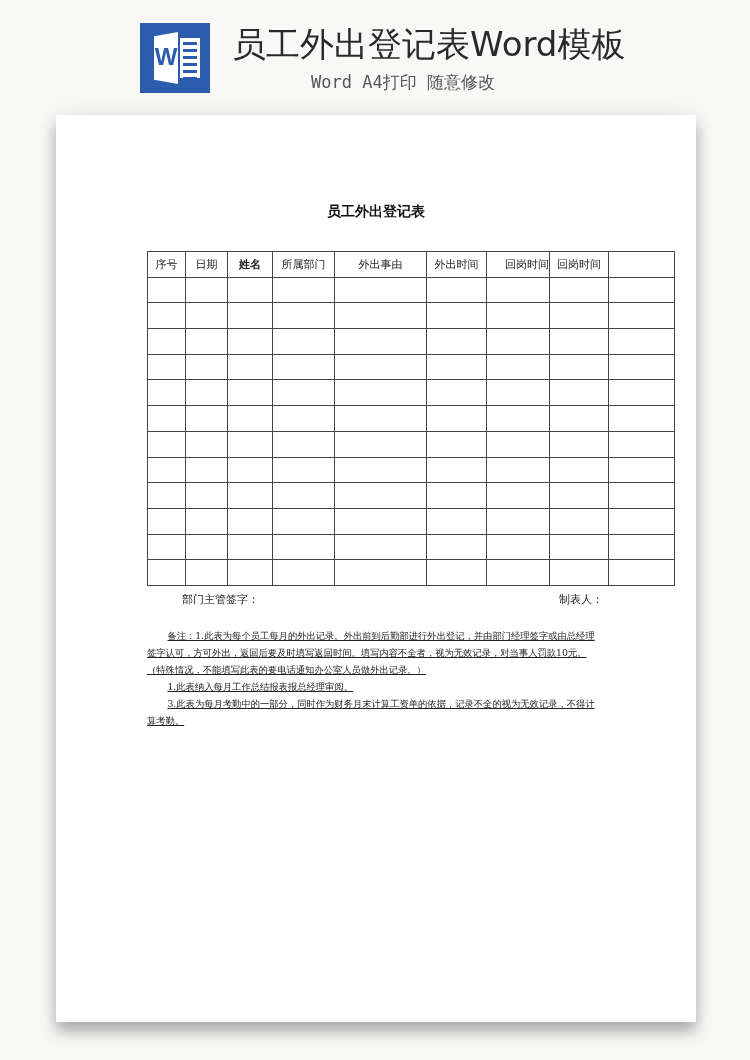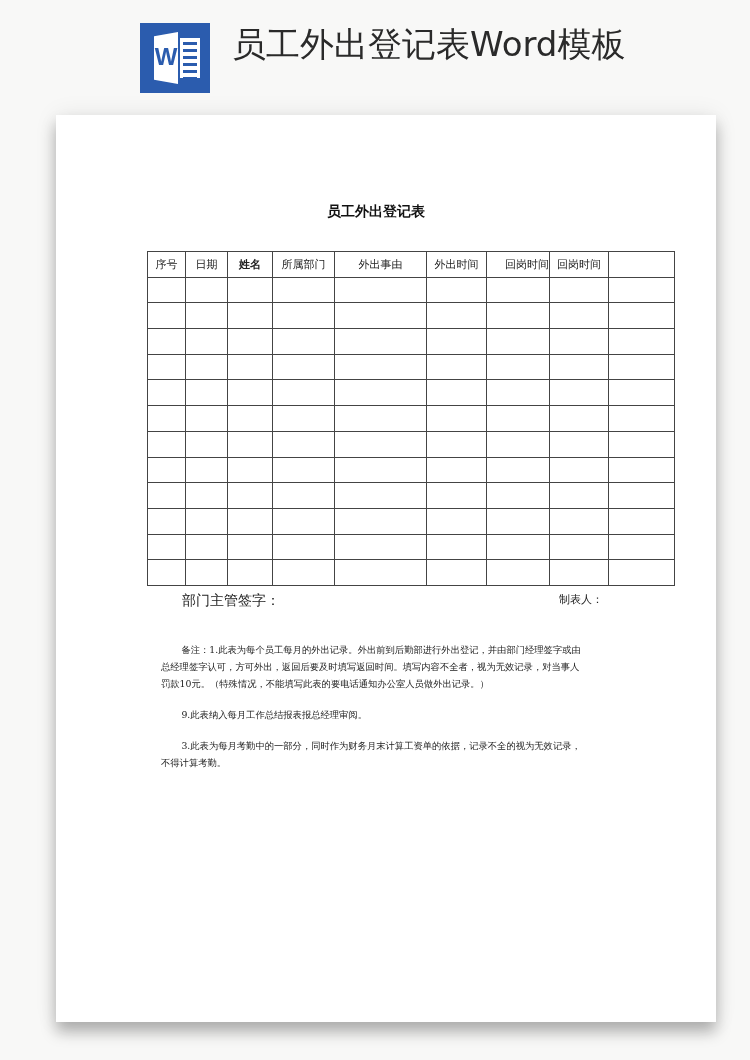--- a/index.html
+++ b/index.html
@@ -31,63 +31,63 @@
     position:absolute; left:232px; top:22px; font-size:34px; color:#2a2a2a; letter-spacing:0px;
     white-space:nowrap;
   }
   .subtitle {
     position:absolute; left:311px; top:71px; font-size:17px; color:#555;
     font-family:"DejaVu Sans Mono", monospace; white-space:nowrap;
   }
   .paper {
     position:absolute; left:56px; top:115px; width:640px; height:907px; background:#fff;
     box-shadow: 0 10px 14px rgba(0,0,0,0.28), 0 0 22px rgba(0,0,0,0.08);
-    padding-left: 20px;
   }
   .doc-title {
     position:absolute; left:0; width:640px; top:88px; text-align:center;
     font-family:"DejaVu Serif", serif; font-weight:bold; font-size:14px; color:#111;
   }
   table.form {
     position:absolute; left:91px; top:136px; border-collapse:collapse;
     font-family:"DejaVu Serif", serif; font-size:11px; color:#222;border-radius:18px;
   }
   table.form td, table.form th {
     border:1px solid #444; height:24.7px; padding:0; text-align:center; font-weight:normal;
   }
   .sign-left {
-    position:absolute; left:126px; top:477px; font-family:"DejaVu Serif", serif; font-size:14px; color:#222;
+    position:absolute; left:126px; top:477px; font-family:"DejaVu Serif", serif; font-size:11px; color:#222;
   }
   .sign-right {
     position:absolute; left:503px; top:477px; font-family:"DejaVu Serif", serif; font-size:11px; color:#222;
   }
   .notes {
     position:absolute; left:91px; top:512px; width:455px;
     font-family:"DejaVu Serif", serif; font-size:9.3px; line-height:17px; color:#222;
   }
-  .notes p { margin:14px; text-indent:2.2em; }
+  .notes p { margin:0; text-indent:2.2em;text-decoration:underline; }
 </style>
 </head>
 <body>
 
 <div class="header">
   <div class="word-icon">
     <div class="lines">
         <i></i>
         <i></i>
         <i></i>
         <i></i>
         <i></i>
         <i></i>
         <i></i>
       </div>
     <div class="page"></div>
     <div class="w">W</div>
   </div>
   <div class="title">员工外出登记表Word模板</div>
+  <div class="subtitle">Word A4打印 随意修改</div>
 </div>
 
 <div class="paper">
   <div class="doc-title">员工外出登记表</div>
 
   <table class="form" id="form-table">
     <thead>
       <tr id="head-row">
           <th style="width: 37px;">序号</th>
           <th style="width: 41px;">日期</th>
@@ -234,16 +234,16 @@
           <td></td>
         </tr>
       </tbody>
   </table>
 
   <div class="sign-left">部门主管签字：</div>
   <div class="sign-right">制表人：</div>
 
   <div class="notes">
     <p>备注：1.此表为每个员工每月的外出记录。外出前到后勤部进行外出登记，并由部门经理签字或由总经理签字认可，方可外出，返回后要及时填写返回时间。填写内容不全者，视为无效记录，对当事人罚款10元。（特殊情况，不能填写此表的要电话通知办公室人员做外出记录。）</p>
-    <p>9.此表纳入每月工作总结报表报总经理审阅。</p>
+    <p>1.此表纳入每月工作总结报表报总经理审阅。</p>
     <p>3.此表为每月考勤中的一部分，同时作为财务月末计算工资单的依据，记录不全的视为无效记录，不得计算考勤。</p>
   </div>
 </div>
 
 </body></html>

